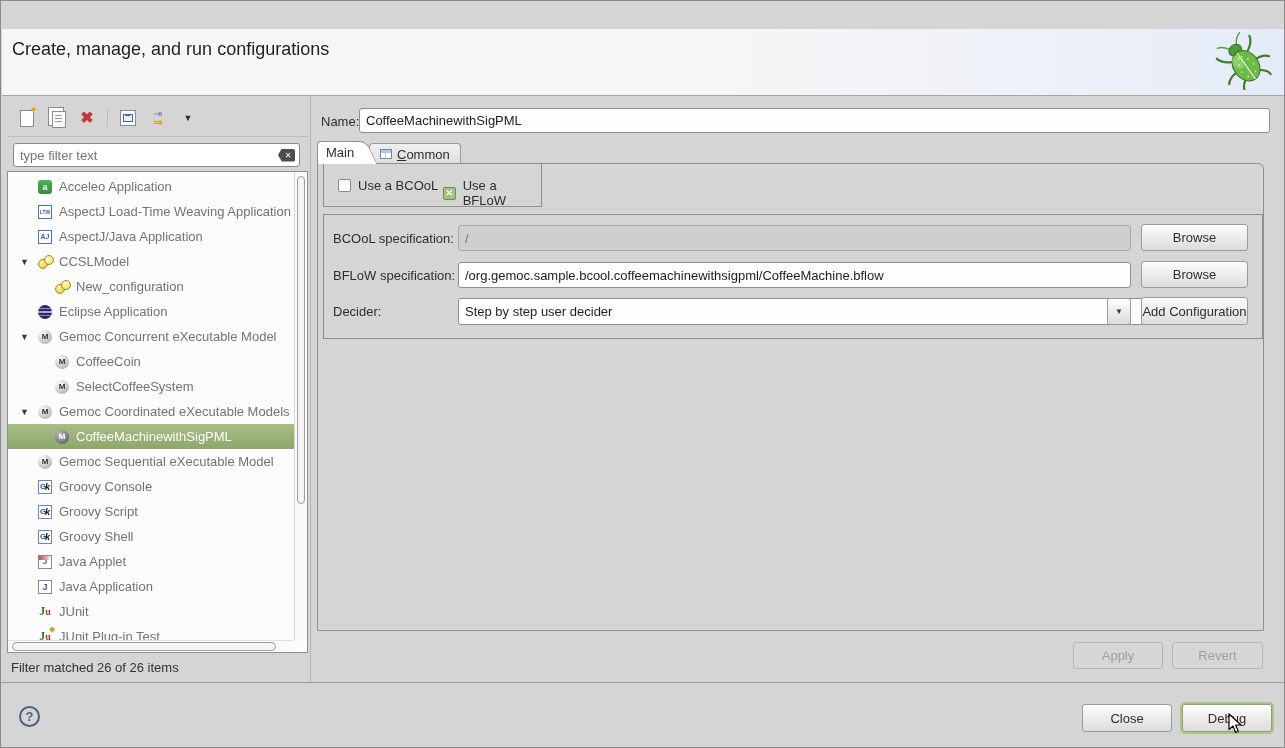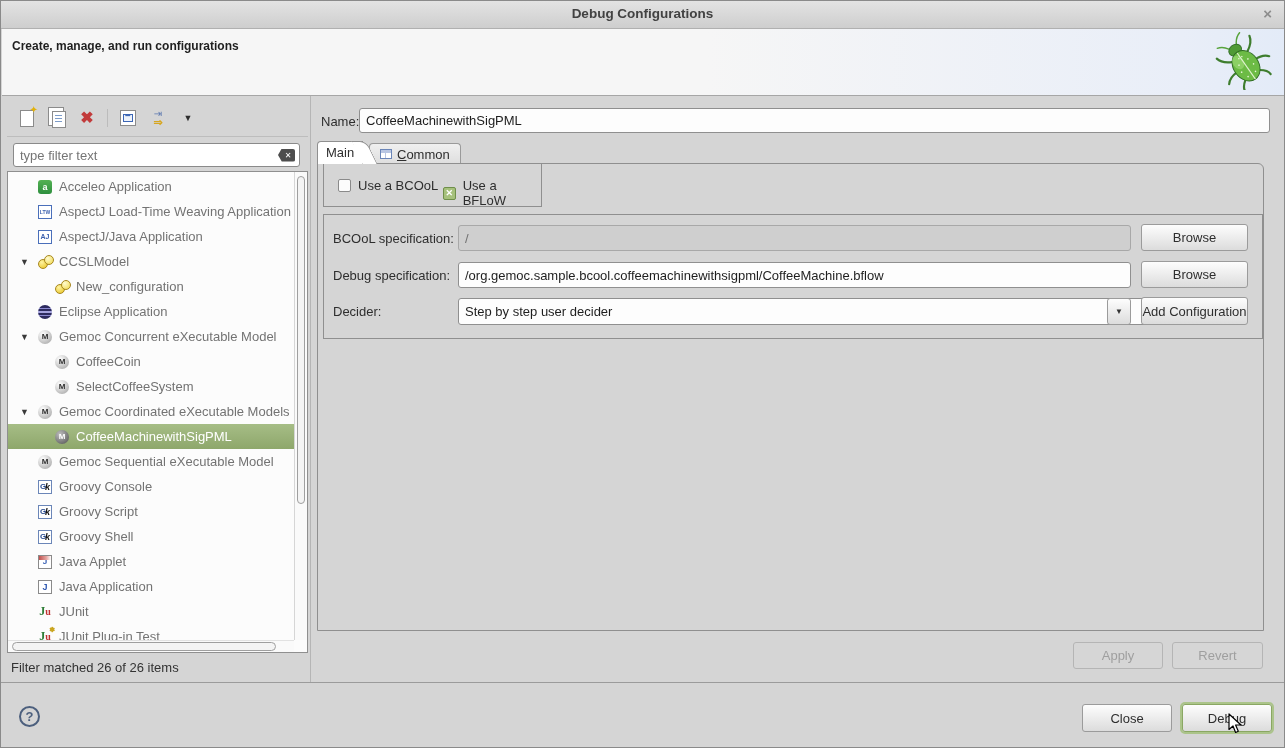--- a/index.html
+++ b/index.html
@@ -6,21 +6,21 @@
   #window{position:relative;width:1285px;height:748px;background:#d5d5d5;border:1px solid #8a8a8a;
           box-sizing:border-box;overflow:hidden;color:#2e2e2e;font-size:13px;}
   
   #titlebar{position:absolute;left:0;top:0;width:100%;height:28px;
             background:linear-gradient(#e3e3e3,#cecece);border-bottom:1px solid #b0b0b0;box-sizing:border-box;}
   #titlebar .ttl{position:absolute;left:0;right:0;top:5px;text-align:center;font-weight:bold;color:#424242;font-size:13.5px;}
   #titlebar .closex{position:absolute;right:12px;top:4px;color:#8d8d8d;font-weight:bold;font-size:15px;cursor:default;}
   
   #header{position:absolute;left:1px;top:28px;width:1283px;height:67px;
           background:linear-gradient(90deg,#f6f6f6 55%,#e9eef8 92%,#e3ebf8);border-bottom:1px solid #a6a6a6;box-sizing:border-box;}
-  #header .htitle{position:absolute;left:10px;top:10px;font-weight:bold;font-size:12px;color:#1f1f1f;}
+  #header .htitle{position:absolute;left:10px;top:10px;font-weight:normal;font-size:18px;color:#1f1f1f;}
   #header .bug{position:absolute;right:12px;top:3px;}
   
   #leftpanel{position:absolute;left:6px;top:99px;width:301px;height:582px;}
   #lp-toolbar{position:absolute;left:0;top:0;width:100%;height:37px;border-bottom:1px solid #bdbdbd;
               display:flex;align-items:center;gap:6px;padding-left:8px;box-sizing:border-box;}
   .tbico{width:24px;height:22px;display:flex;align-items:center;justify-content:center;position:relative;}
   .pg{display:block;width:12px;height:15px;background:#fff;border:1px solid #8b8b8b;position:relative;}
   .pg.star::after{content:"✦";position:absolute;right:-5px;top:-7px;color:#e2b10a;font-size:10px;}
   .pg.copy{box-shadow:-3px -3px 0 -0px #fff,-3px -3px 0 1px #8b8b8b;margin-left:3px;margin-top:3px;}
   .pg.copy::before{content:"";position:absolute;left:2px;top:3px;width:7px;height:1px;background:#7d9cc9;
@@ -118,24 +118,20 @@
   #btm-sep{position:absolute;left:0;top:681px;width:100%;height:1px;background:#9b9b9b;}
   .helpcirc{position:absolute;left:18px;top:705px;width:21px;height:21px;border:2px solid #4c5f7d;border-radius:50%;
             color:#4c5f7d;font-weight:bold;font-size:13px;display:flex;align-items:center;justify-content:center;box-sizing:border-box;}
   #cursor{position:absolute;left:1226px;top:712px;z-index:9;}
 </style>
 </head>
 <body>
 
 <div id="window">
 
-  <div id="titlebar">
-    <div class="ttl">Debug Configurations</div>
-    <div class="closex">×</div>
-  </div>
 
   <div id="header">
     <div class="htitle">Create, manage, and run configurations</div>
     <span class="bug">
       <svg width="58" height="58" viewBox="0 0 64 64">
         <g transform="rotate(-35 32 34)">
           <g stroke="#3e7d2e" stroke-width="2.4" fill="none" stroke-linecap="round">
             <path d="M22 26 C14 22,11 18,10 13"></path>
               <path d="M42 26 C50 22,53 18,54 13"></path>
             <path d="M20 38 C12 38,8 40,5 44"></path>
@@ -369,21 +365,21 @@
       <span class="cbbox checked" id="cb1"></span>
       <span>Use a BFLoW</span>
     </div>
   </div>
 
   <div id="fgroup"></div>
   <div class="lbl" style="left:332px;top:230px;">BCOoL specification:</div>
   <input class="field disabled" style="left: 457px; top: 224px; width: 673px; height: 26px;" type="text" disabled="" value="/">
   <button class="btn" style="left:1140px;top:223px;width:107px;height:27px;">Browse</button>
 
-  <div class="lbl" style="left:332px;top:267px;">Debug specification:</div>
+  <div class="lbl" style="left:332px;top:267px;">BFLoW specification:</div>
   <input class="field" style="left: 457px; top: 261px; width: 673px; height: 26px;" type="text" value="/org.gemoc.sample.bcool.coffeemachinewithsigpml/CoffeeMachine.bflow">
   <button class="btn" style="left:1140px;top:260px;width:107px;height:27px;">Browse</button>
 
   <div class="lbl" style="left:332px;top:303px;">Decider:</div>
   <div class="field" style="left:457px;top:297px;width:690px;height:27px;line-height:25px;">Step by step user decider</div>
   <div class="combo-arrow" style="left:1106px;top:297px;">▼</div>
   <button class="btn" style="left:1140px;top:296px;width:107px;height:28px;">Add Configuration</button>
 
   <button class="btn disabled" style="left:1072px;top:641px;width:90px;height:27px;">Apply</button>
   <button class="btn disabled" style="left:1171px;top:641px;width:91px;height:27px;">Revert</button>

